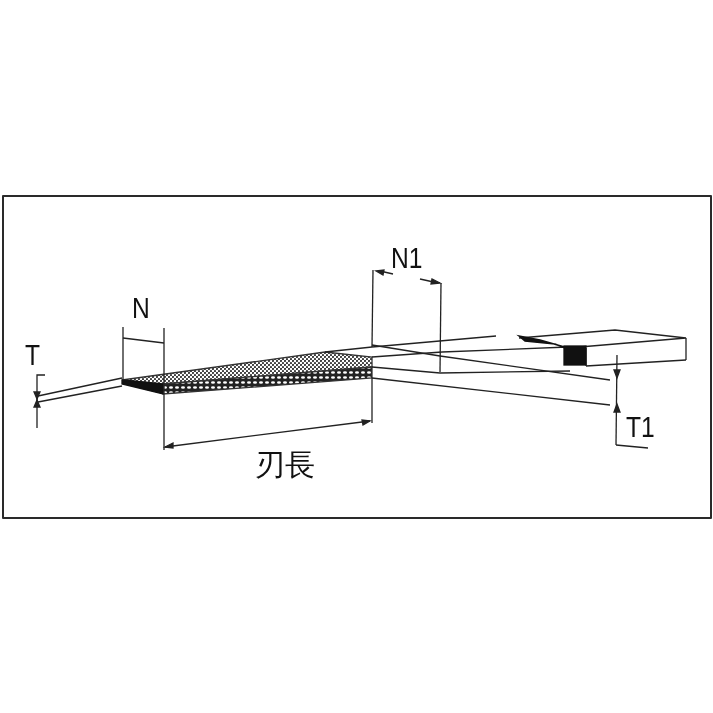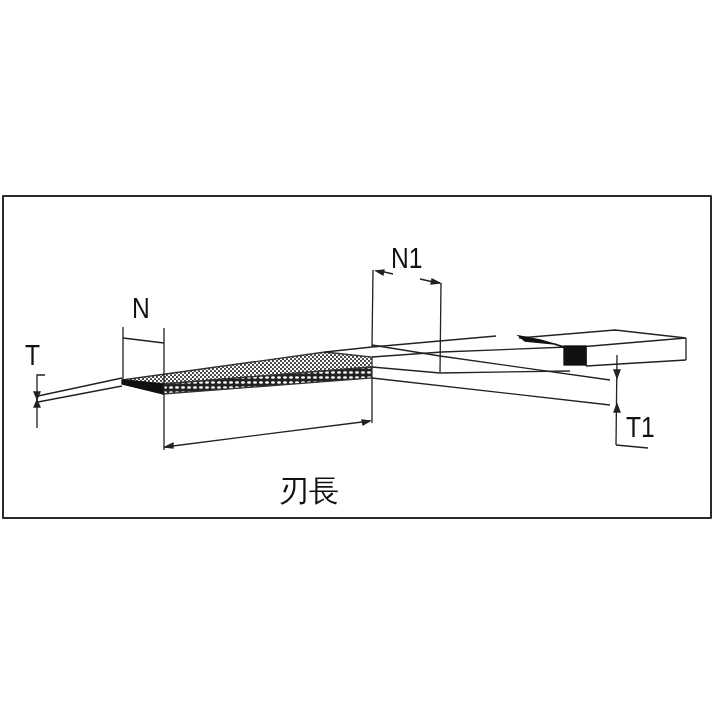--- a/index.html
+++ b/index.html
@@ -95,13 +95,13 @@
       <polygon points="617,378 614,370 620,370" fill="#222"></polygon>
       <polygon points="617,404 614,412 620,412" fill="#222"></polygon>
     </g>
   </g>
 </svg>
 
 <div class="lbl" style="left:25px; top:340px;">T</div>
 <div class="lbl" style="left:132px; top:293px;">N</div>
 <div class="lbl" style="left:391px; top:243px;">N1</div>
 <div class="lbl" style="left:626px; top:412px;">T1</div>
-<div class="lbl-jp" style="left:255px; top:476px;margin-left:24px;">刃長</div>
+<div class="lbl-jp" style="left:255px; top:450px;">刃長</div>
 
 </body></html>

